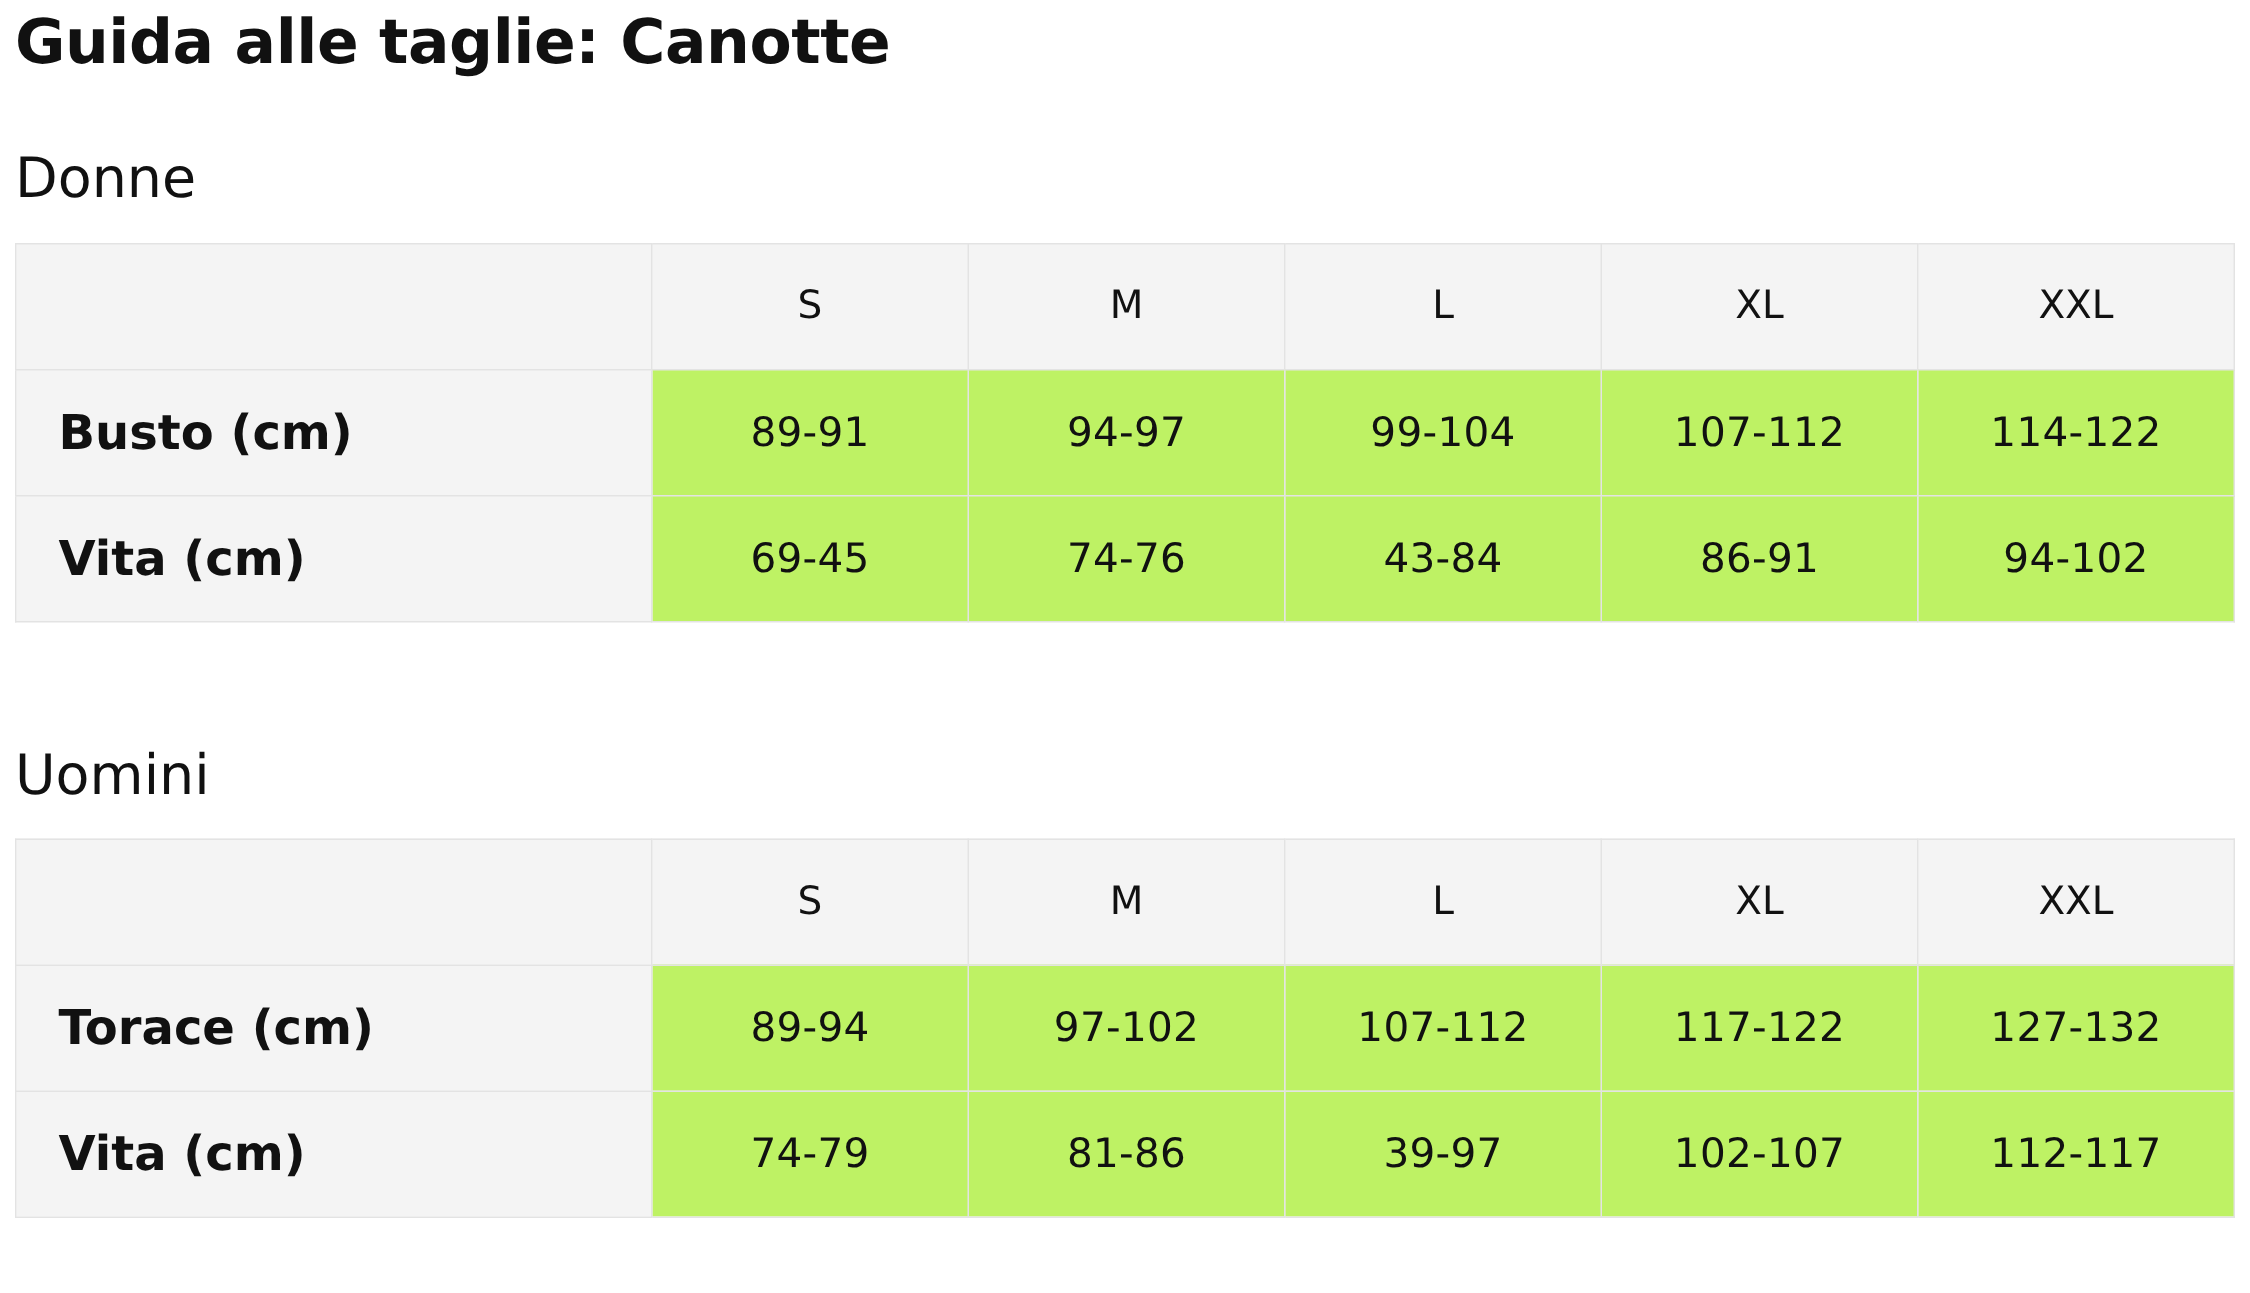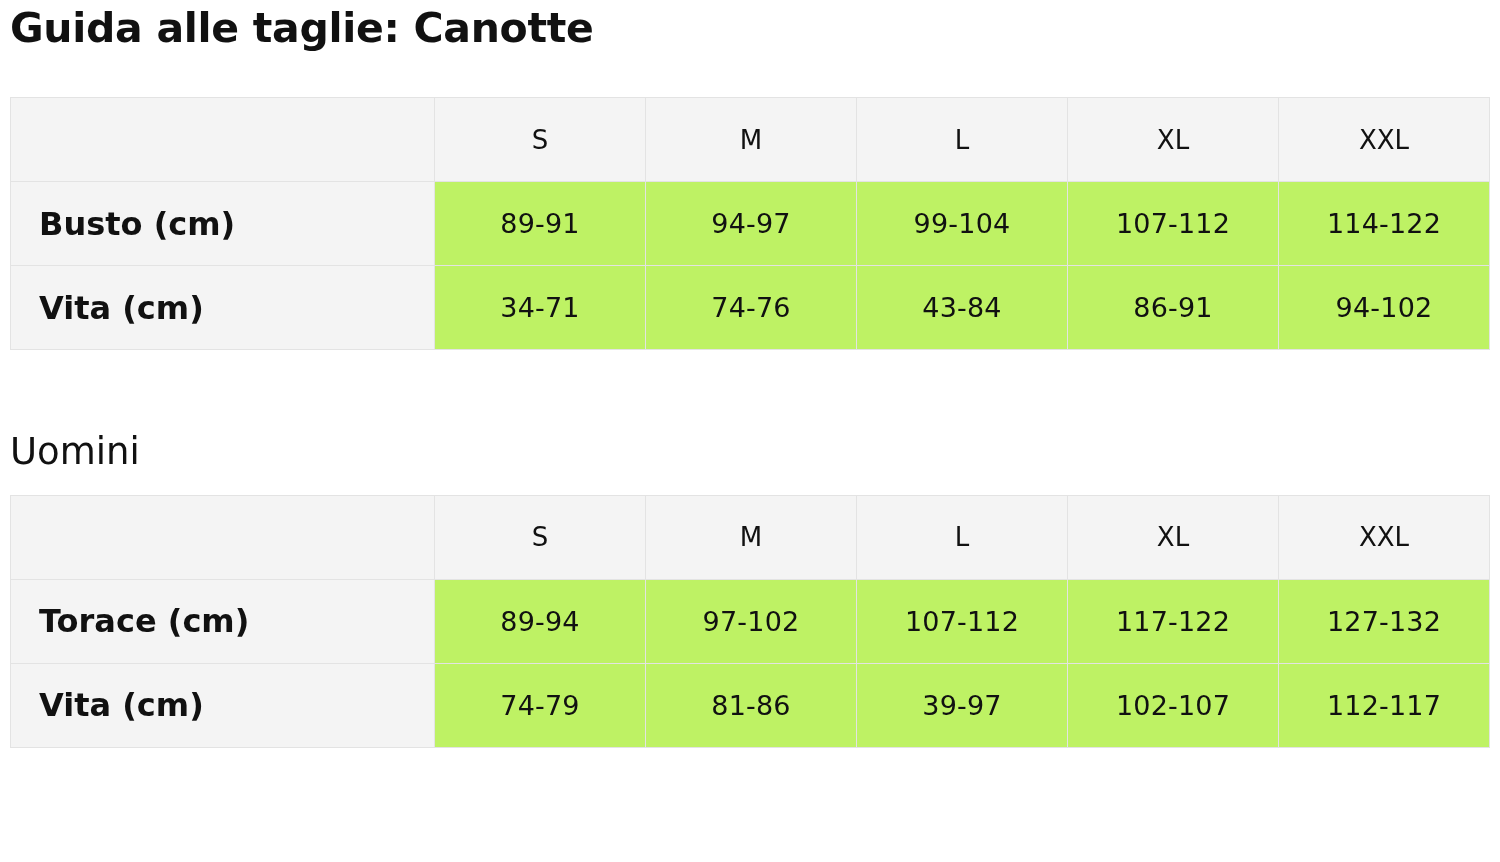--- a/index.html
+++ b/index.html
@@ -83,20 +83,21 @@
   }
 </style>
 </head>
 <body>
 
 <div class="page">
 
   <h1 class="main-title">Guida alle taglie: Canotte</h1>
 
   <div class="block-donne">
+    <h2 class="section-title">Donne</h2>
     <table class="size-table">
       <colgroup>
         <col class="label-col">
         <col class="size-col">
         <col class="size-col">
         <col class="size-col">
         <col class="size-col">
         <col class="size-col">
       </colgroup>
       <thead>
@@ -113,21 +114,21 @@
         <tr>
           <th class="row-label">Busto (cm)</th>
           <td class="value">89-91</td>
           <td class="value">94-97</td>
           <td class="value">99-104</td>
           <td class="value">107-112</td>
           <td class="value">114-122</td>
         </tr>
         <tr>
           <th class="row-label">Vita (cm)</th>
-          <td class="value">34-71</td>
+          <td class="value">69-45</td>
           <td class="value">74-76</td>
           <td class="value">43-84</td>
           <td class="value">86-91</td>
           <td class="value">94-102</td>
         </tr>
       </tbody>
     </table>
   </div>
 
   <div class="block-uomini">

